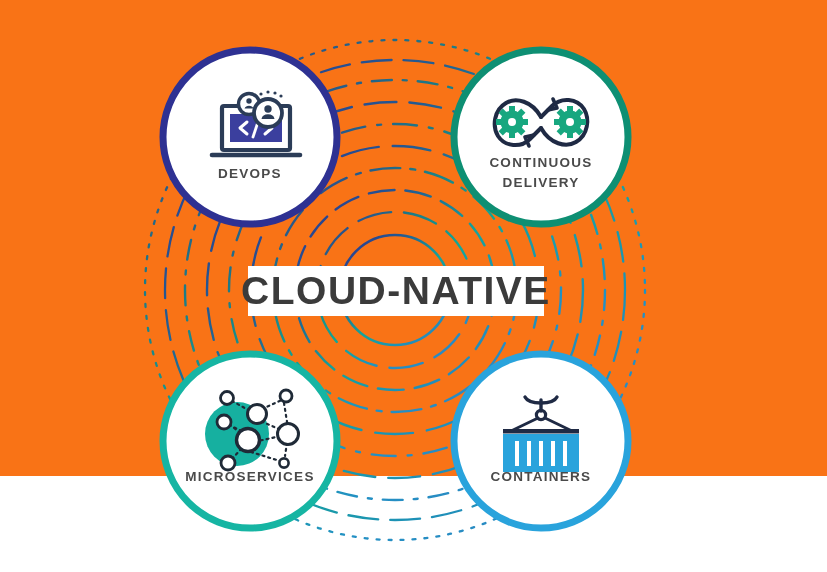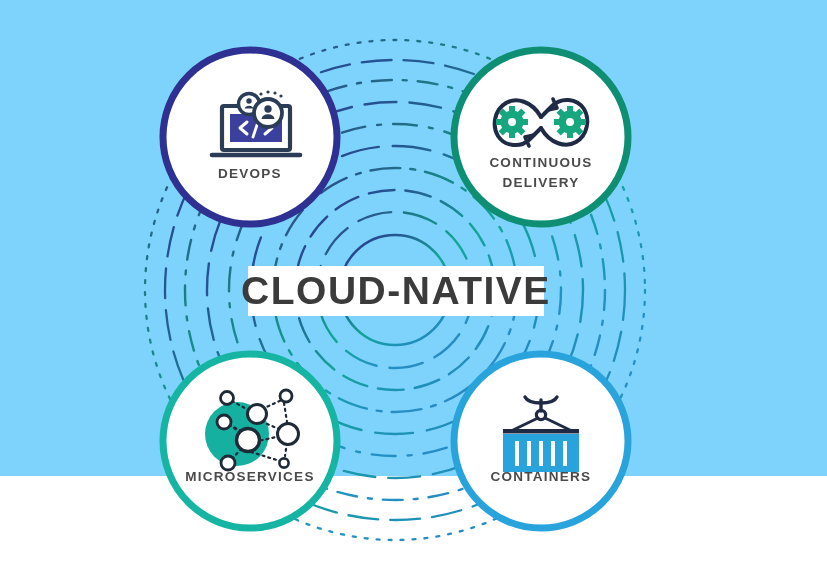--- a/index.html
+++ b/index.html
@@ -11,21 +11,21 @@
   body {
     width: 827px;
     height: 572px;
     font-family: "Liberation Sans", sans-serif;
     overflow: hidden;
   }
   #diagram-root {
     position: relative;
     width: 827px;
     height: 476px;
-    background: #7dd3fc;
+    background: #f97316;
   }
   #diagram-svg {
     position: absolute;
     top: 0;
     left: 0;
     width: 827px;
     height: 572px;
     display: block;
   }
   .node-label {

